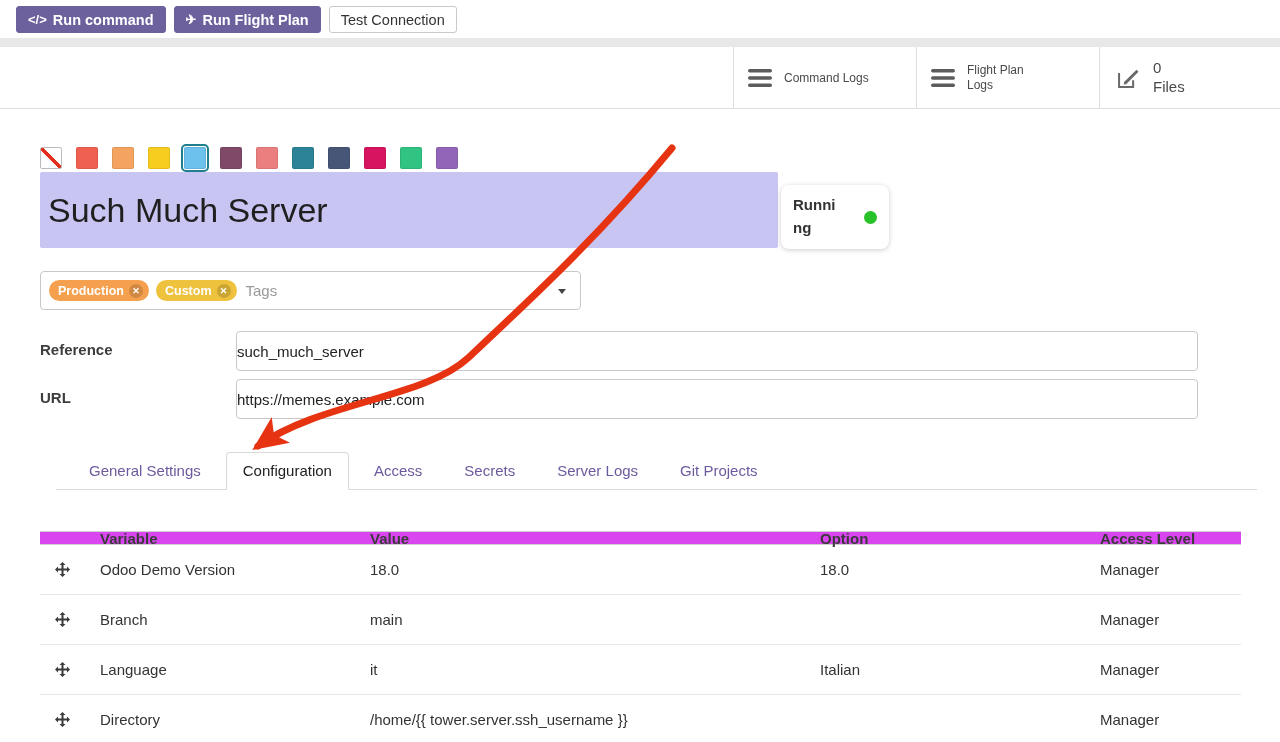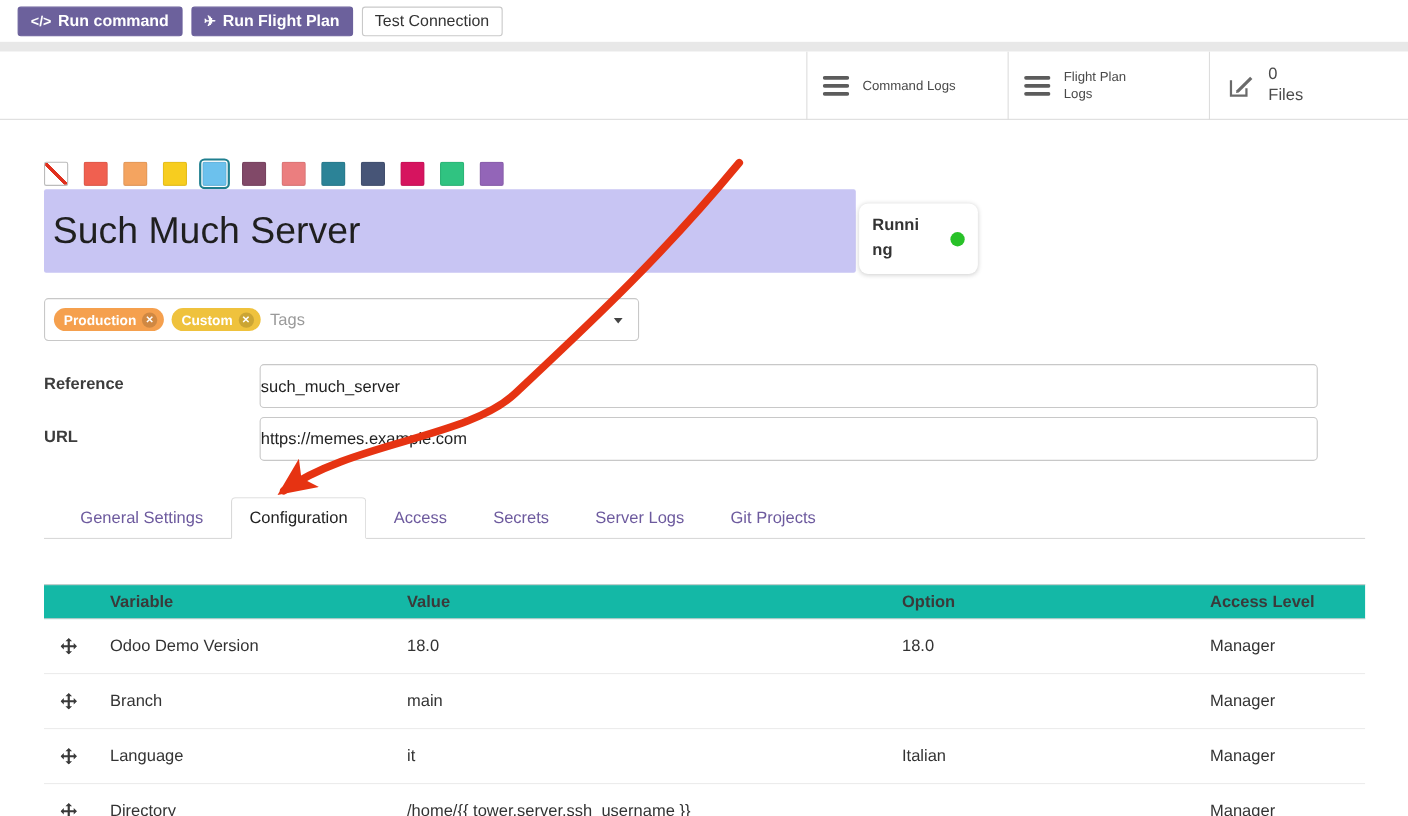--- a/index.html
+++ b/index.html
@@ -52,30 +52,30 @@
   .tags-ph { color: #9a9a9a; font-size: 15px; margin-left: 2px; }
   .caret { position: absolute; right: 14px; top: 17px; width: 0; height: 0;
     border-left: 4.5px solid transparent; border-right: 4.5px solid transparent; border-top: 5.5px solid #444; }
 
   
   .field-label { position: absolute; left: 40px; font-weight: 700; font-size: 15px; color: #3d3d3d; }
   .text-input { position: absolute; left: 236px; width: 962px; height: 40px; border: 1px solid #c8c8c8; border-radius: 4px;
     font-family: "Liberation Sans", sans-serif; font-size: 15px; color: #222; background: #fff; outline: none; }
 
   
-  .tabs { position: absolute; left: 40px; top: 452px; width: 1201px; height: 38px; display: flex; align-items: flex-end;
+  .tabs { position: absolute; left: 56px; top: 452px; width: 1201px; height: 38px; display: flex; align-items: flex-end;
     border-bottom: 1px solid #d9d9d9; padding-left: 16px; }
   .tab { padding: 9px 16px 10px 16px; margin-right: 8px; margin-bottom: -1px; font-size: 15px; color: #6d5a9e;
     border: 1px solid transparent; cursor: pointer; white-space: nowrap; }
   .tab.active { background: #fff; color: #222; border-color: #d9d9d9 #d9d9d9 #fff #d9d9d9; border-radius: 4px 4px 0 0; }
 
   
   .grid-table { position: absolute; left: 40px; top: 531px; width: 1201px; font-size: 15px; color: #333; }
   .trow { display: grid; grid-template-columns: 45px 270px 450px 280px 156px; align-items: center; }
-  .thead { height: 32px; background: #14b8a6; border-top: 1px solid #d0d0d0; border-bottom: 1px solid #cfcfcf; font-weight: 700; color: #3a3a3a; }
+  .thead { height: 14px; background: #d946ef; border-top: 1px solid #d0d0d0; border-bottom: 1px solid #cfcfcf; font-weight: 700; color: #3a3a3a; }
   .tbody-row { height: 50px; border-bottom: 1px solid #e8e8e8; background: #fff; }
   .cell { padding-left: 15px; overflow: hidden; white-space: nowrap; cursor: pointer; }
   .handle-cell { display: flex; justify-content: center; align-items: center; cursor: grab; }
   .addline-row { height: 34px; border-bottom: 1px solid #e8e8e8; display: flex; align-items: center; }
   .add-line { margin-left: 48px; color: #6d5a9e; cursor: pointer; }
 
   
   .arrow-svg { position: absolute; left: 0; top: 0; width: 1280px; height: 742px; pointer-events: none; z-index: 10; }
 
   .bars-icon rect { fill: #5c5c5c; }

